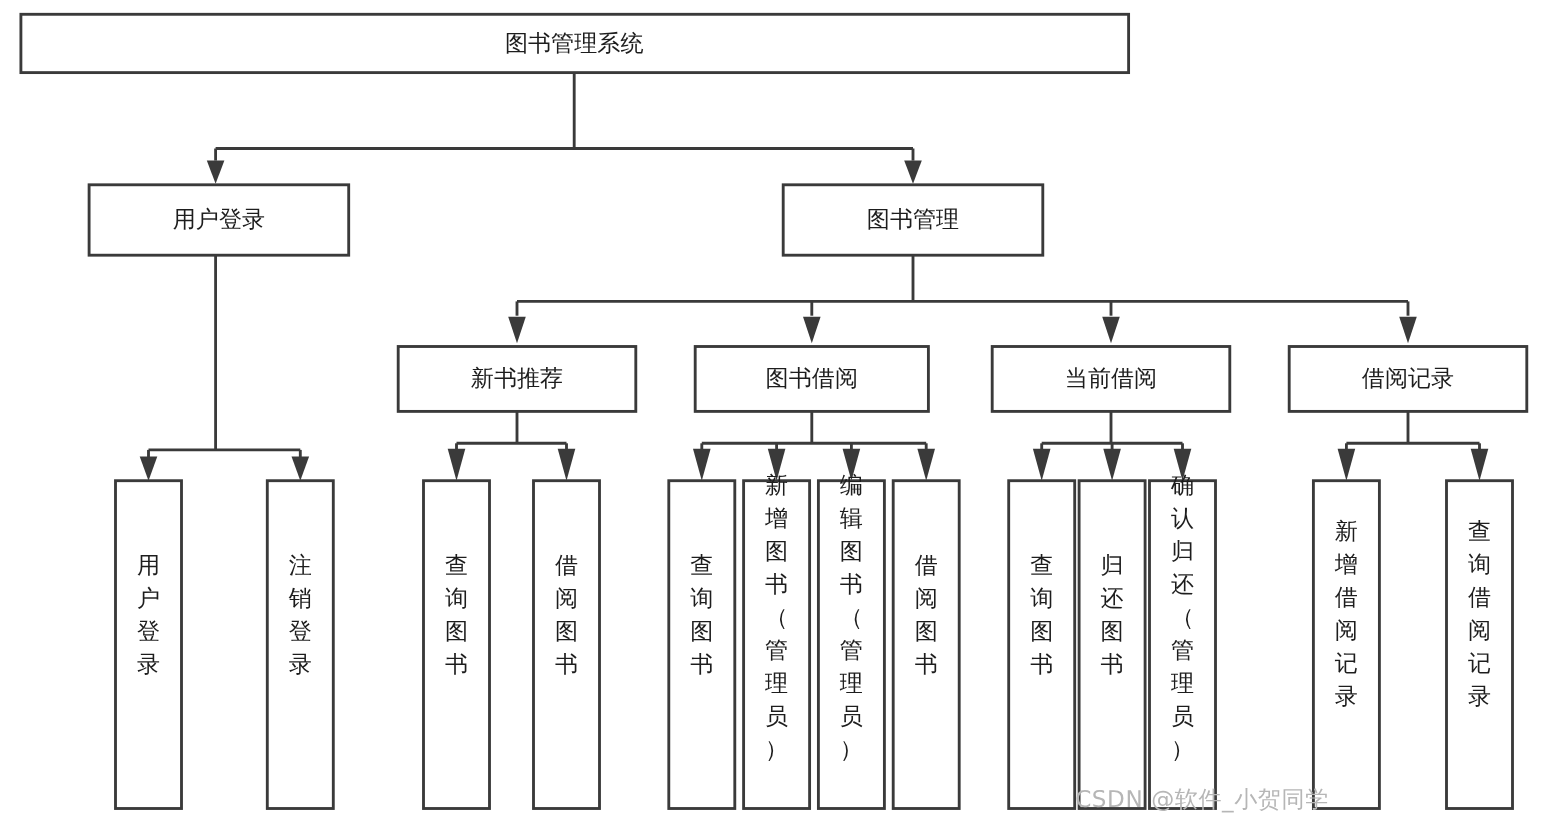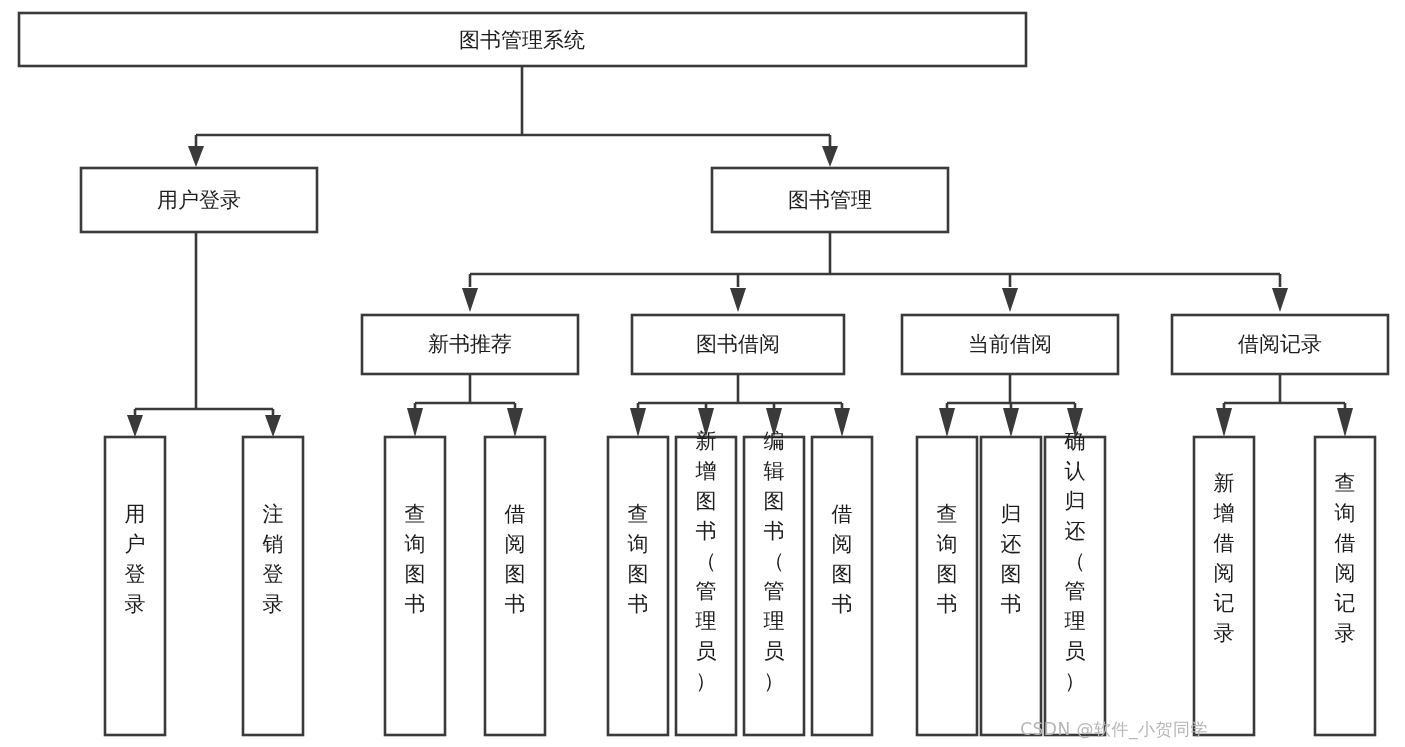--- a/index.html
+++ b/index.html
@@ -52,21 +52,21 @@
     fill: #1d1d1d;
     font-family: "DejaVu Sans", "Liberation Sans", sans-serif;
     font-size: 21px;
     text-anchor: middle;
   }
   .watermark {
     position: absolute;
     right: 10px;
     bottom: 6px;
     font-family: "DejaVu Sans", "Liberation Sans", sans-serif;
-    font-size: 17px;
+    font-size: 21px;
     color: #b6b6b6;
     letter-spacing: 0.5px;
     white-space: nowrap;
     user-select: none;
   }
 </style>
 </head>
 <body>
 
 <div id="diagram-root">

